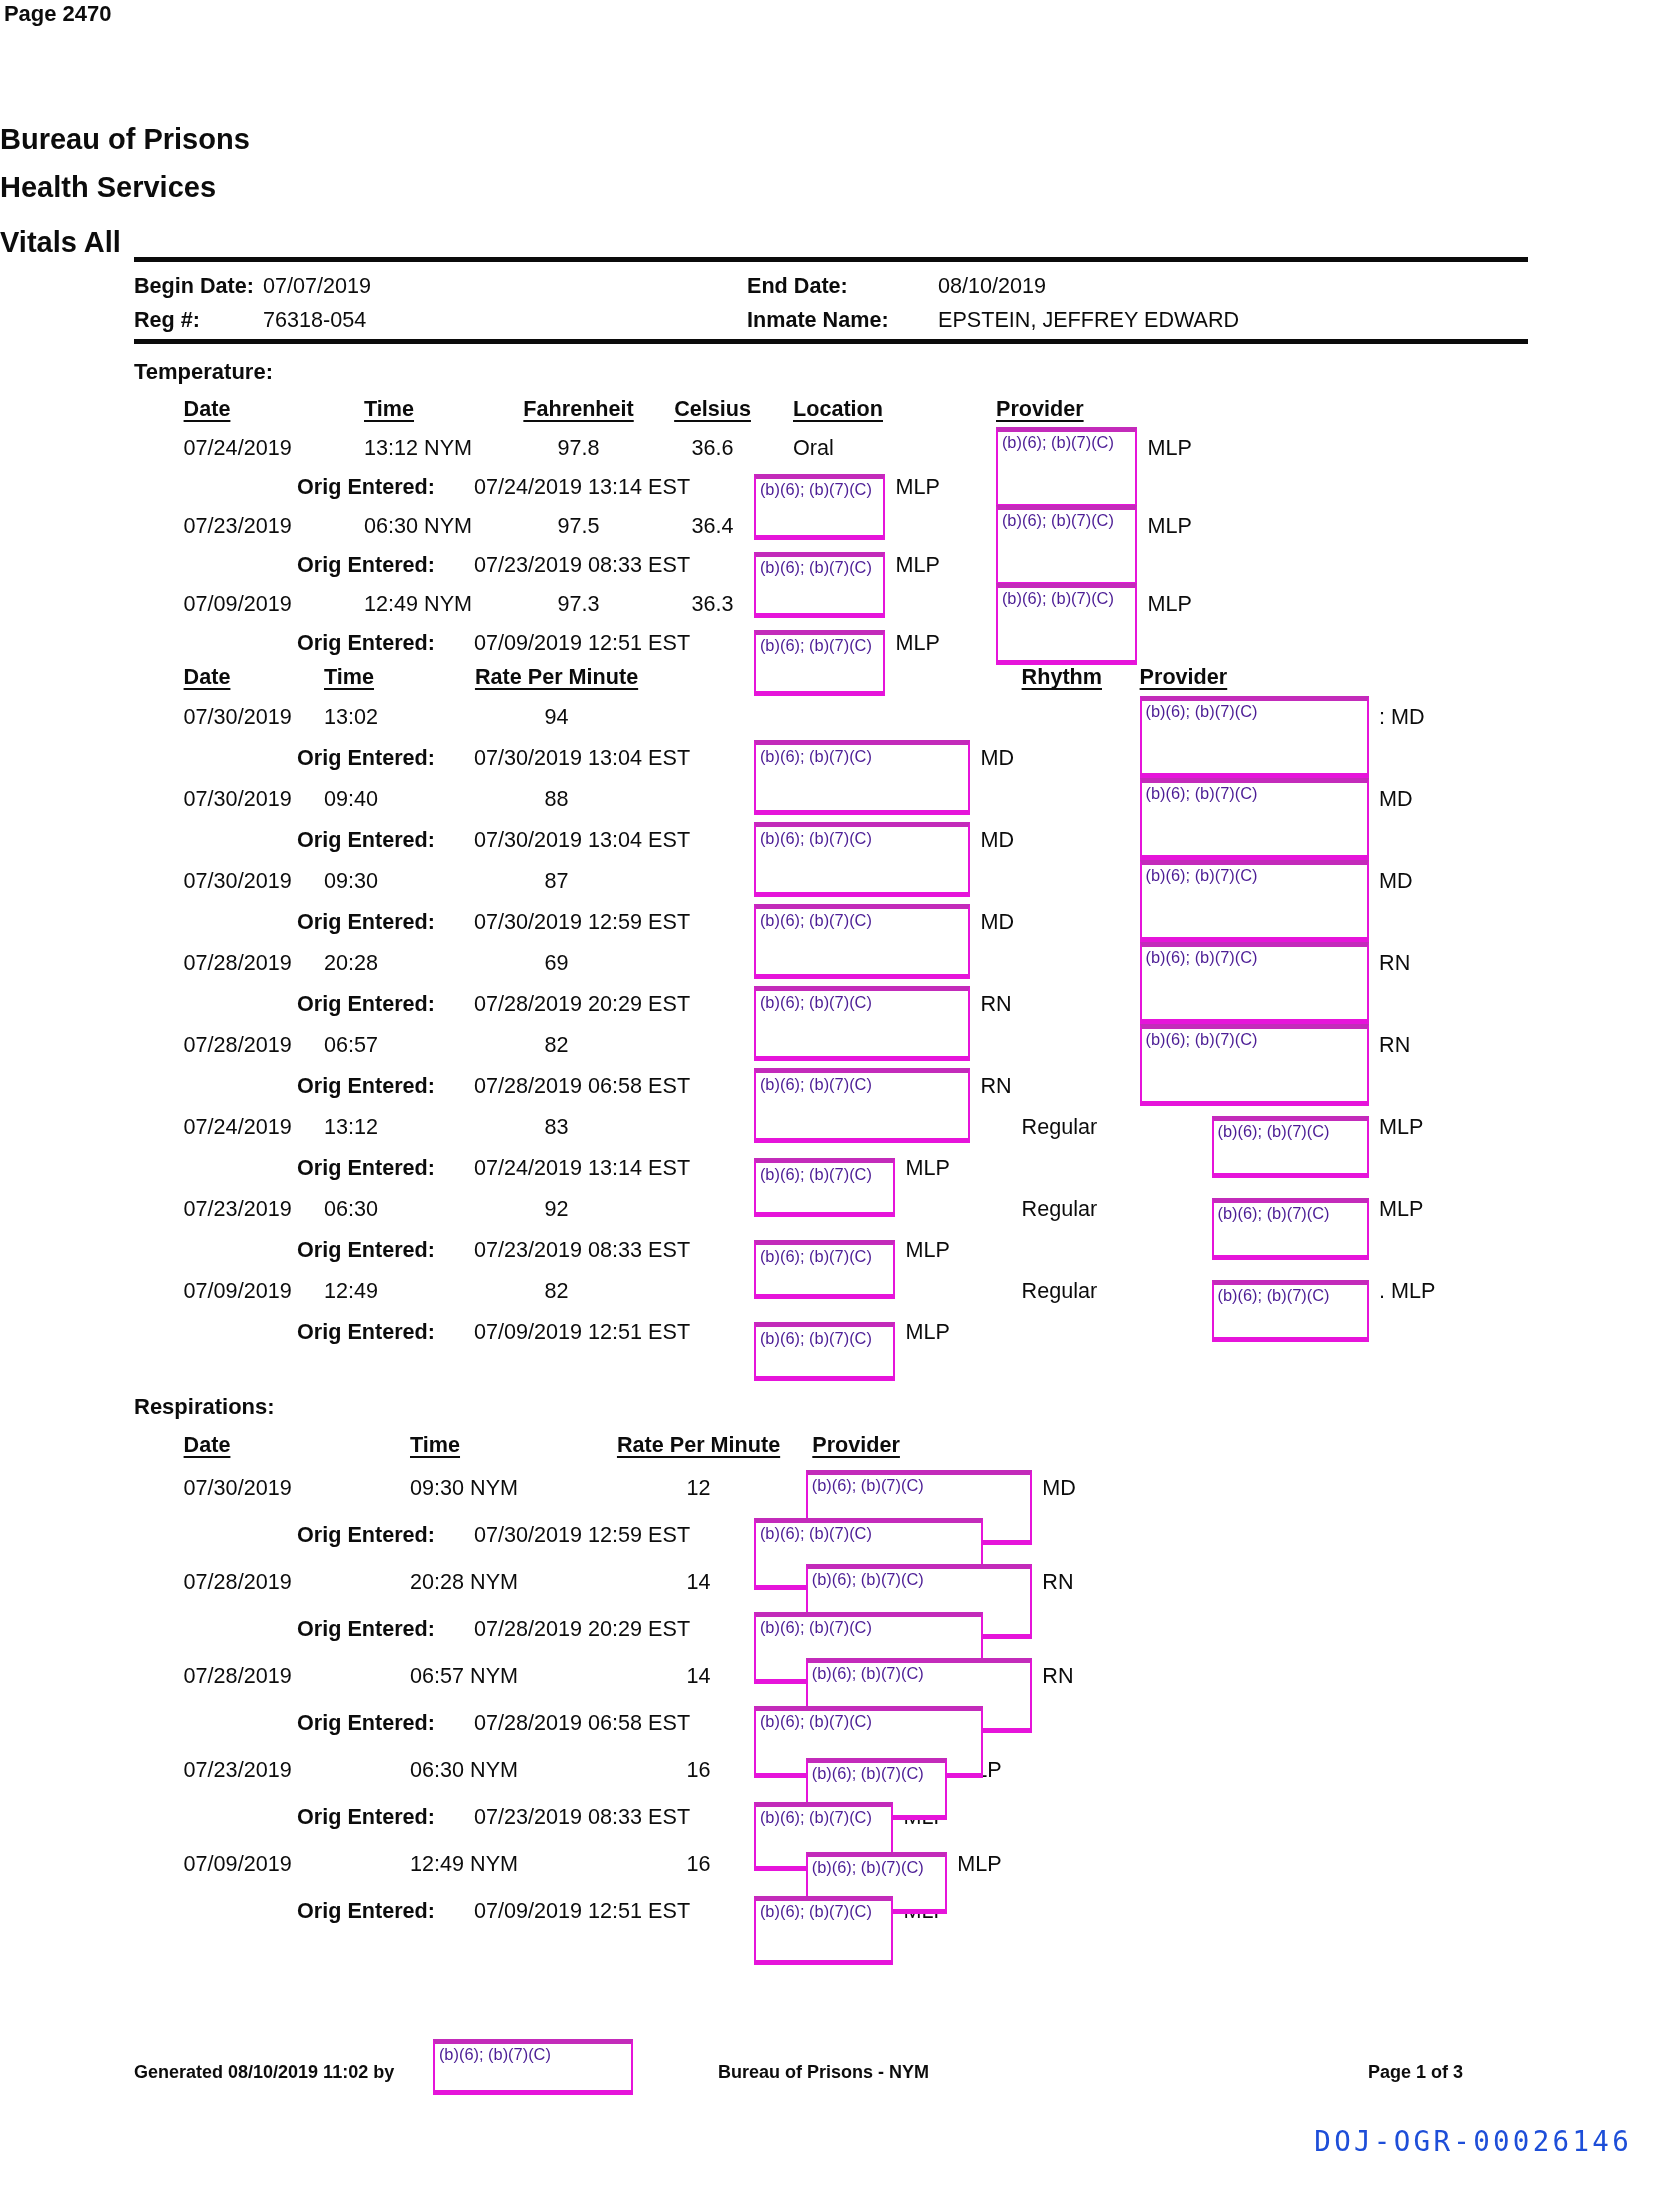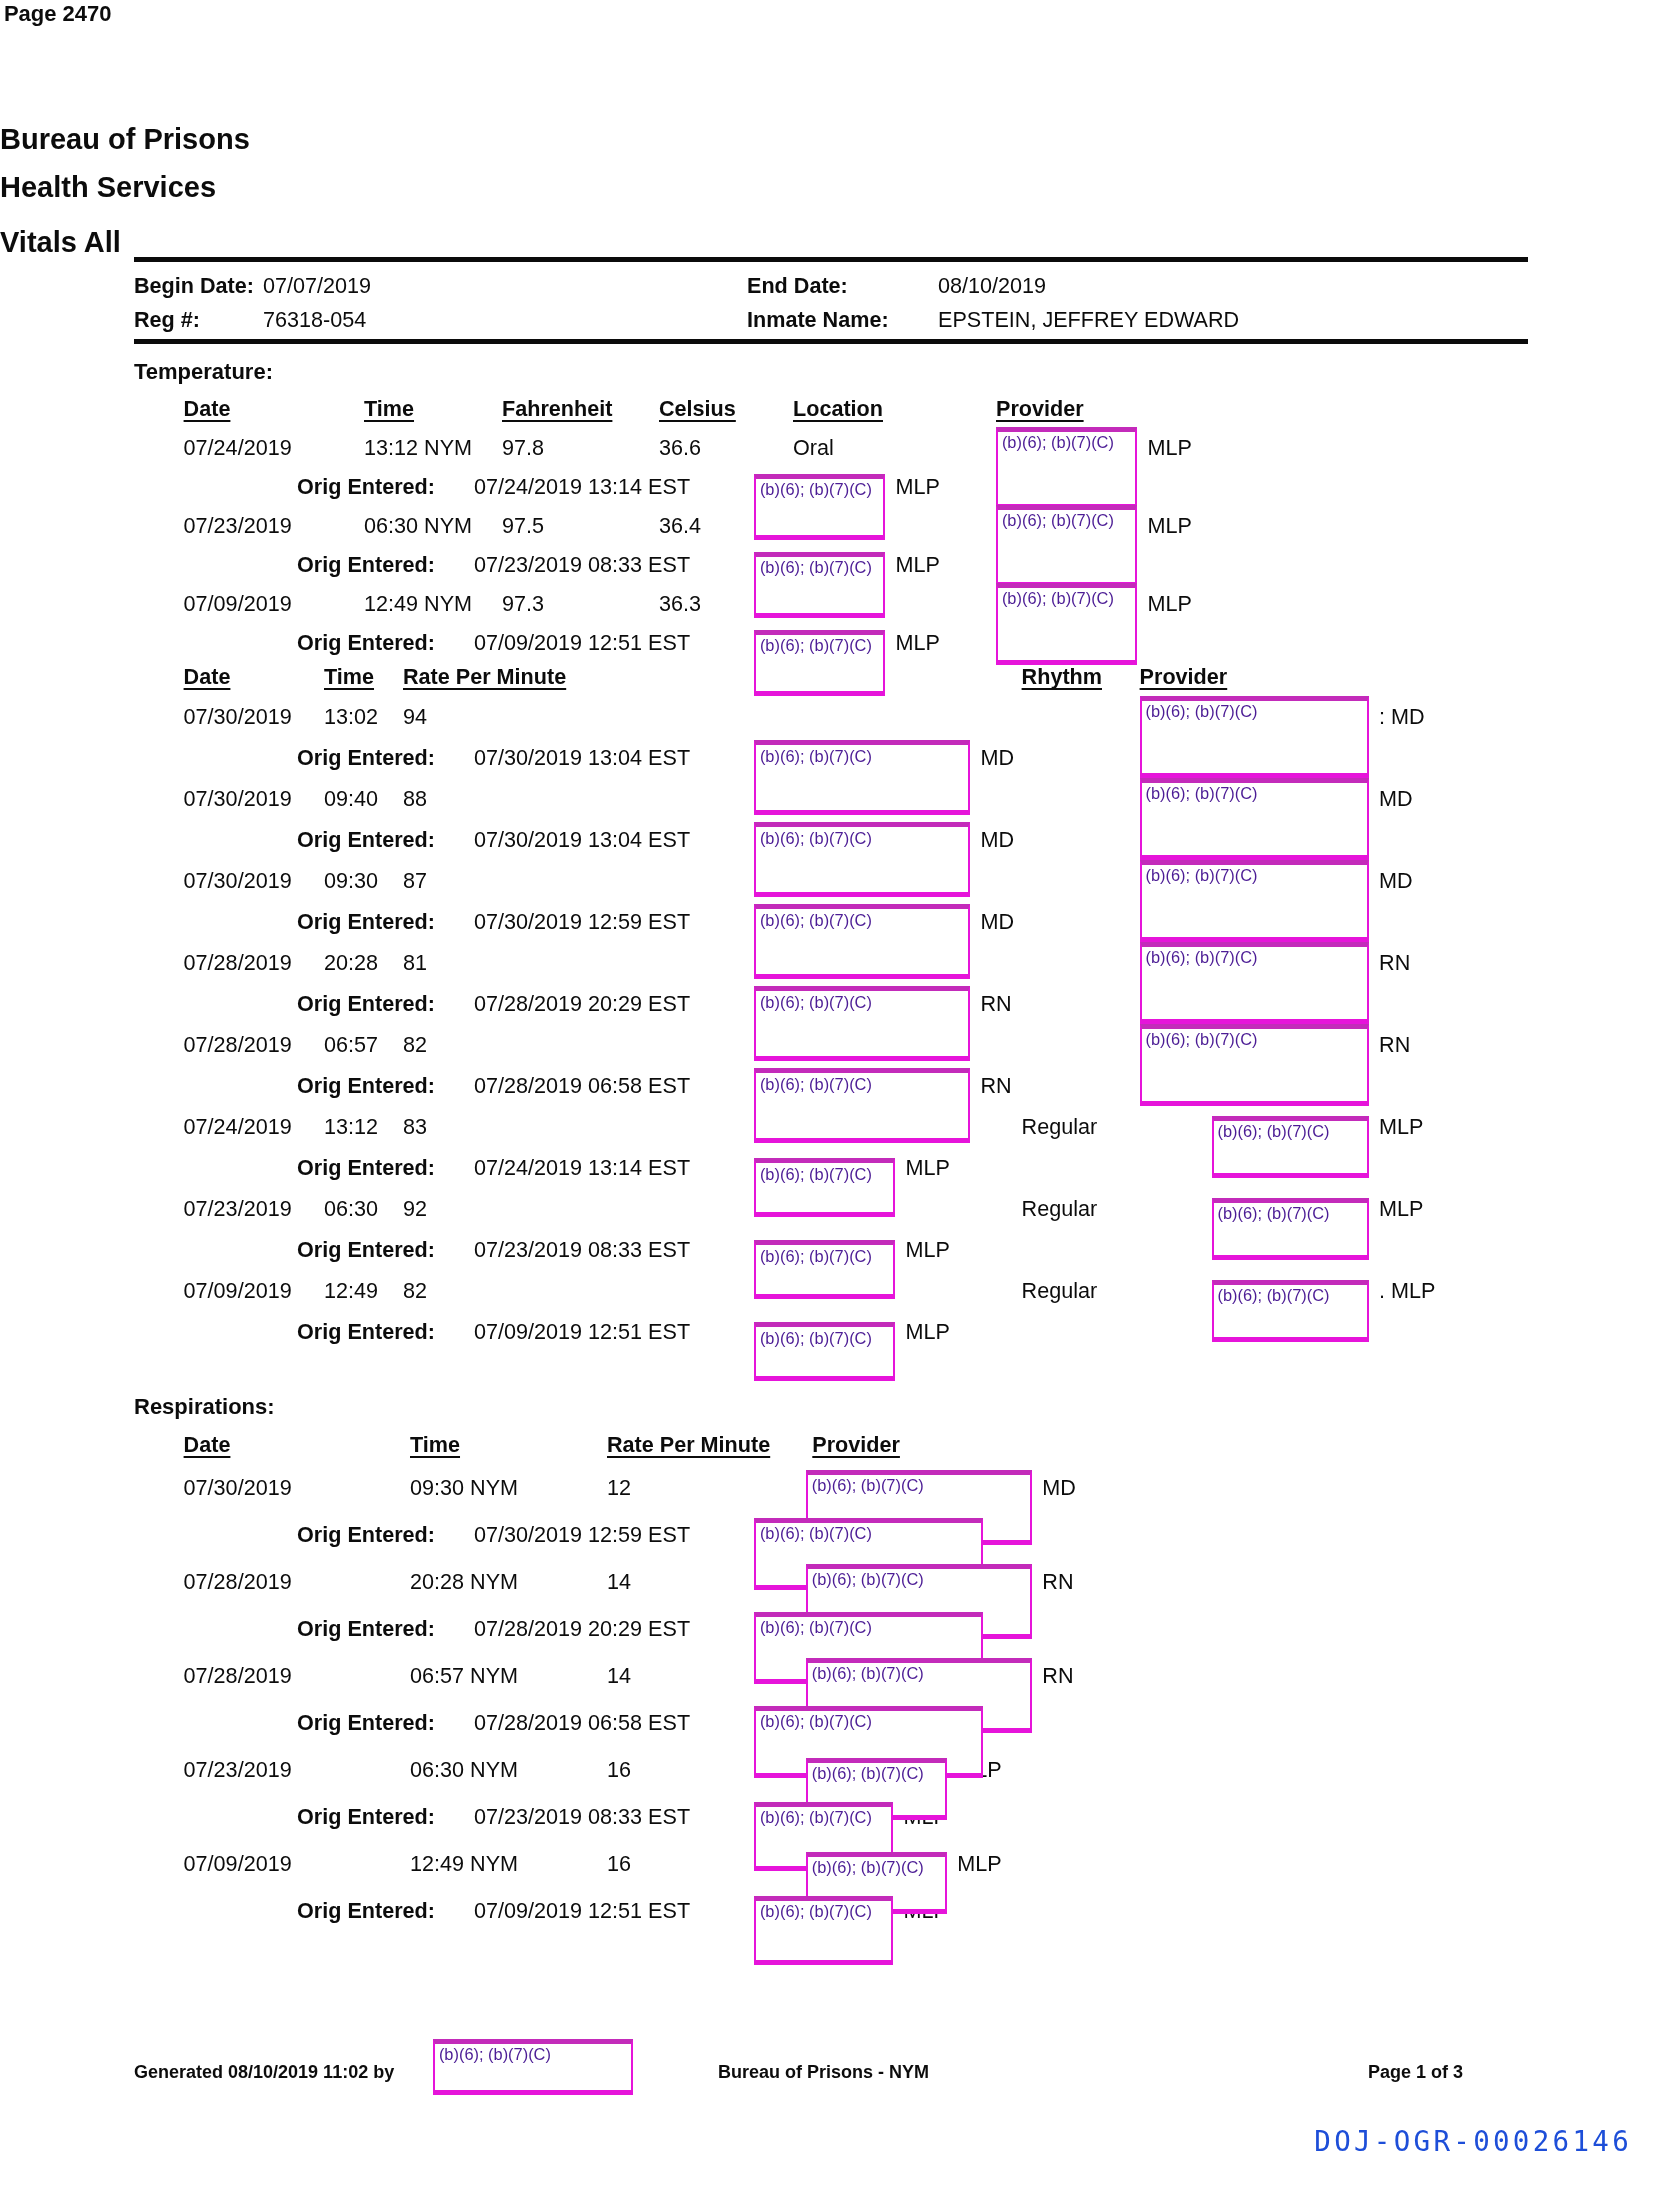--- a/index.html
+++ b/index.html
@@ -30,21 +30,21 @@
   .p-grid{grid-template-columns:147px 79px 311px 301px 118px auto;}
   .r-grid{grid-template-columns:233px 197px 187px auto;}
   .o-grid{grid-template-columns:120px 177px 280px auto;}
   .t-line{height:39px;line-height:39px;}
   .p-line{height:41px;line-height:41px;}
   .r-line{height:47px;line-height:47px;}
   .pad10{padding-left:6.6px;}
   .pad20{padding-left:13px;}
   .pad35{padding-left:23px;}
   .pad85{padding-left:56px;}
-  .num{text-align:left;padding-right:3.9px;}
+  .num{text-align:center;padding-right:3.9px;}
   .cred{margin-left:10.5px;}
   
   .rbox{
     display:inline-block;vertical-align:middle;position:relative;top:18.3px;
     margin-top:-52px;margin-bottom:-52px;
     background:#fff;
     border:2.6px solid #e614da;
     border-top:5.9px solid #c32bba;
     border-bottom:5.9px solid #e614da;
     box-sizing:border-box;
@@ -209,21 +209,21 @@
       <div class="row o-grid p-line">
         <span></span>
         <span class="b">Orig Entered:</span>
         <span>07/30/2019 12:59 EST</span>
         <span><span class="rbox bx-po"><span class="rb-txt">(b)(6); (b)(7)(C)</span></span><span class="cred">MD</span></span>
       </div>
 
       <div class="row p-grid p-line">
         <span class="pad10">07/28/2019</span>
         <span>20:28</span>
-        <span class="num">81</span>
+        <span class="num">69</span>
         <span class="pad85"></span>
         <span class="pad10"></span>
         <span class="pad10"><span class="rbox bx-pm"><span class="rb-txt">(b)(6); (b)(7)(C)</span></span><span class="cred">RN</span></span>
       </div>
       <div class="row o-grid p-line">
         <span></span>
         <span class="b">Orig Entered:</span>
         <span>07/28/2019 20:29 EST</span>
         <span><span class="rbox bx-po"><span class="rb-txt">(b)(6); (b)(7)(C)</span></span><span class="cred">RN</span></span>
       </div>

